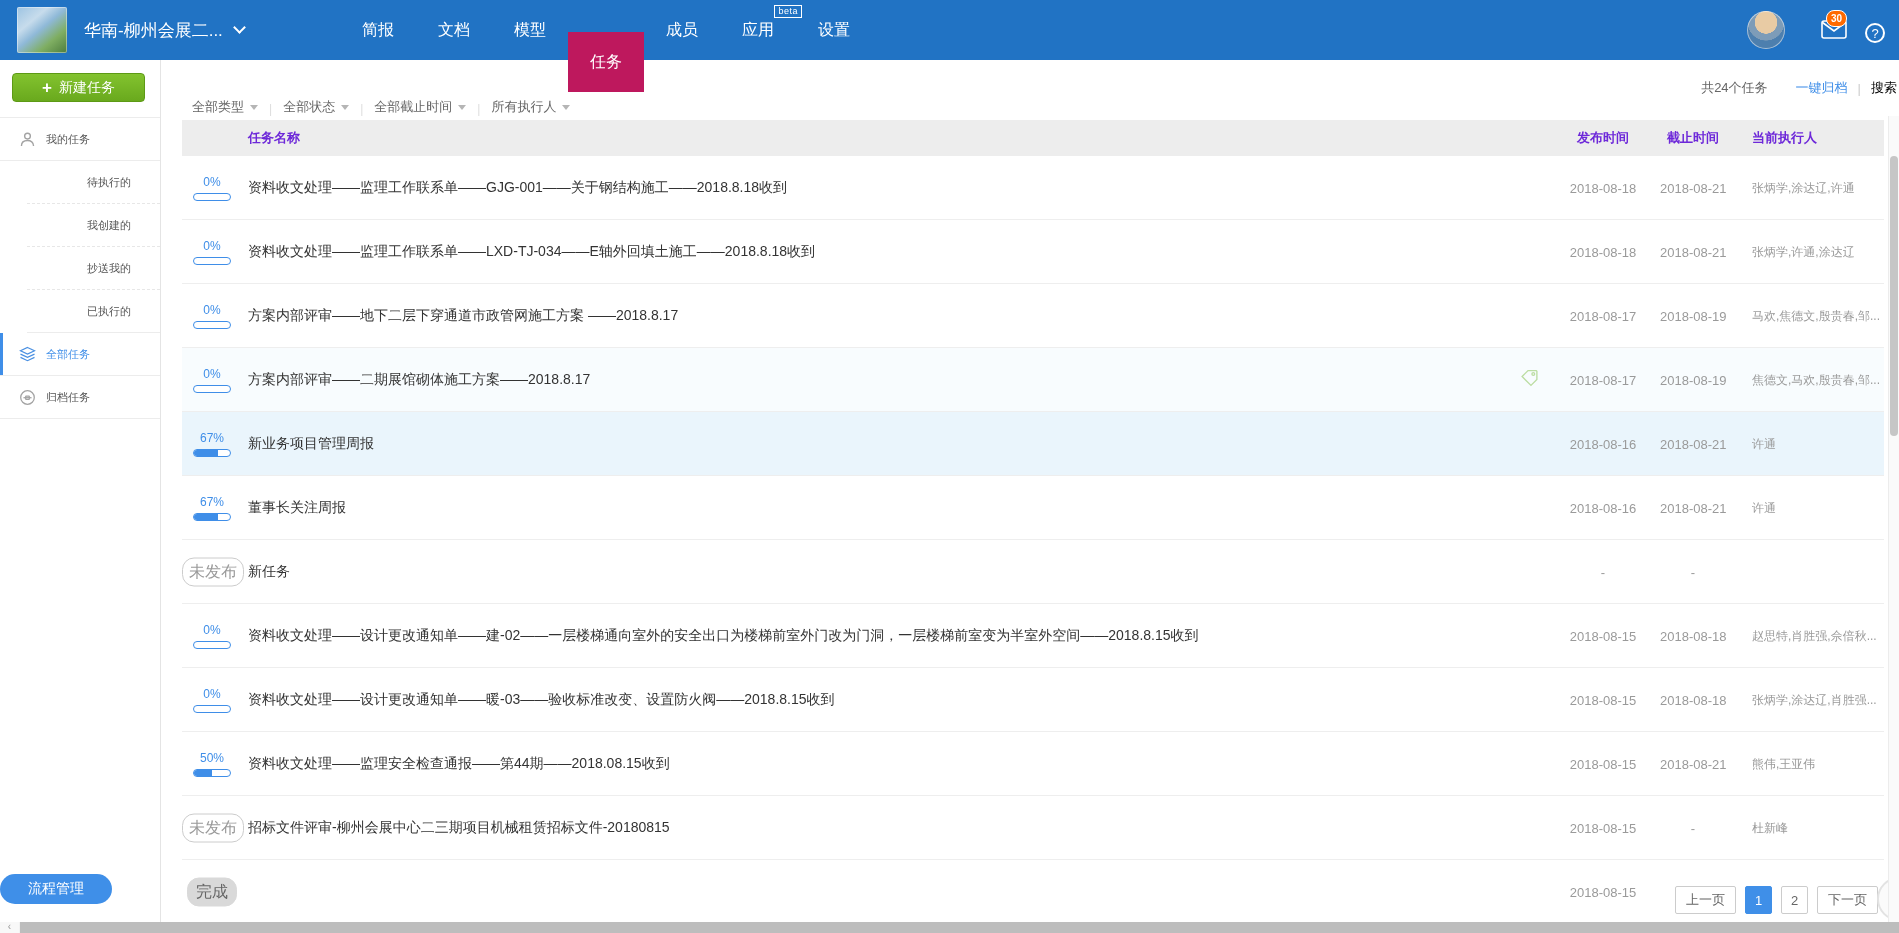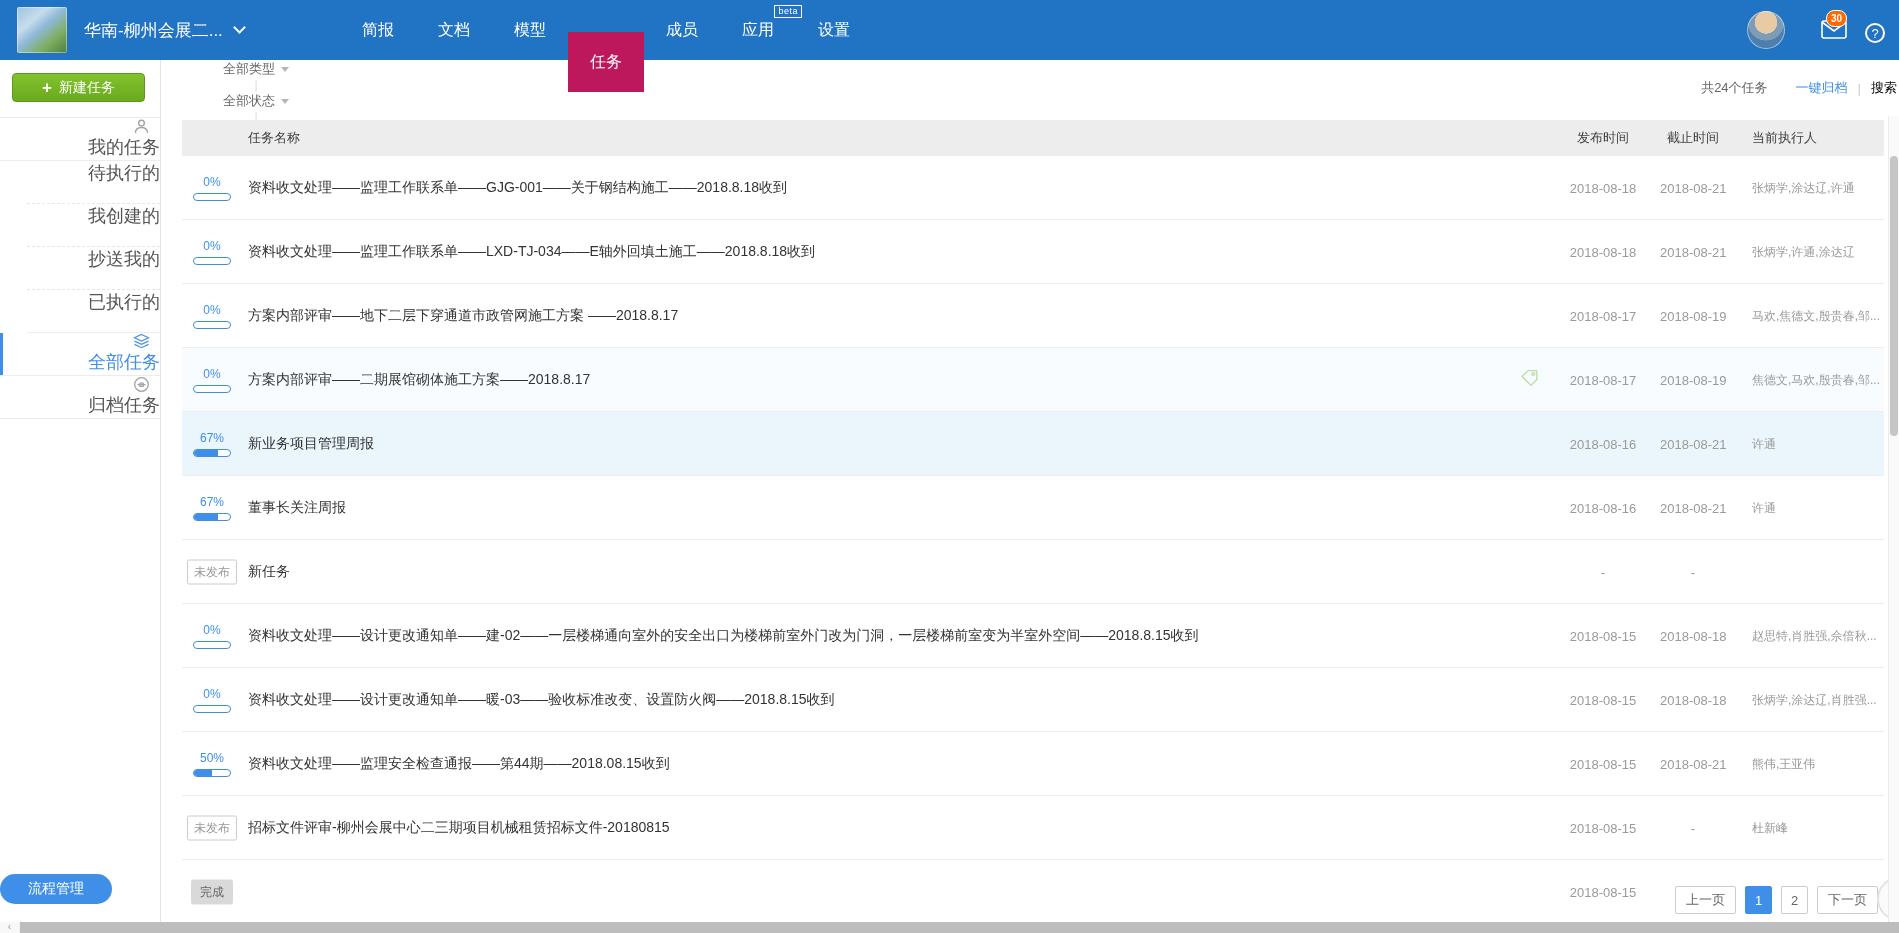--- a/index.html
+++ b/index.html
@@ -29,56 +29,56 @@
   .help-circle { margin-left:26px; width:20px; height:20px; border:2px solid #fff; border-radius:50%;
                  display:flex; align-items:center; justify-content:center; font-size:13px; cursor:pointer; margin-top:6px; }
 
   
   .sidebar { position:absolute; left:0; top:60px; width:161px; height:862px; background:#fff; border-right:1px solid #e4e4e4; }
   .new-task-btn { position:absolute; left:12px; top:13px; width:133px; height:29px;
                   background:linear-gradient(#83c32f,#69a91d); border:1px solid #5d9a15; border-radius:4px;
                   color:#fff; font-size:14px; display:flex; align-items:center; justify-content:center; cursor:pointer; }
   .new-task-btn .plus { font-size:17px; margin-right:7px; font-weight:bold; }
   .side-menu { position:absolute; top:57px; left:0; right:0; border-top:1px solid #ececec; }
-  .side-item { height:43px; display:flex; align-items:flex-end; padding-left:19px; font-size:18px; color:#555;
-               cursor:pointer; position:relative; border-bottom:1px solid #ececec; background:#fff;flex-direction:column; }
+  .side-item { height:43px; display:flex; align-items:center; padding-left:19px; font-size:11px; color:#555;
+               cursor:pointer; position:relative; border-bottom:1px solid #ececec; background:#fff; }
   .side-item .s-icon { width:17px; height:17px; margin-right:10px; display:flex; align-items:center; }
   .side-item.sub { padding-left:60px; border-bottom:1px dashed #e7e7e7;margin-left:27px; }
   .side-item.sub.last-sub { border-bottom:1px solid #ececec; }
   .side-item.active { color:#3f8ee8; }
   .side-item.active::before { content:""; position:absolute; left:0; top:0; bottom:0; width:3px; background:#3f8ee8; }
   .process-btn { position:absolute; left:0; bottom:18px; width:112px; height:30px; background:#3f8fe8;
                  border-radius:15px; color:#fff; font-size:14px; display:flex; align-items:center; justify-content:center; cursor:pointer; }
 
   
   .toolbar { position:absolute; left:161px; top:60px; width:1738px; height:56px; }
-  .filters { position:absolute; left:49px; top:0; height:56px; display:flex; align-items:center; font-size:13px; color:#666;flex-direction:column; }
+  .filters { position:absolute; left:31px; top:0; height:56px; display:flex; align-items:flex-end; font-size:13px; color:#666; }
   .filter-item { display:flex; align-items:center; cursor:pointer; white-space:nowrap; }
   .filter-caret { width:0; height:0; border-left:4px solid transparent; border-right:4px solid transparent;
                   border-top:5px solid #b5b5b5; margin-left:6px; }
   .filter-divider { color:#ddd; margin:0 11px; font-size:12px; }
   .toolbar-right { position:absolute; right:2px; top:0; height:56px; display:flex; align-items:center; font-size:13px; color:#666; }
   .archive-link { color:#3f8ee8; margin-left:28px; cursor:pointer; }
   .tb-divider { color:#ccc; margin:0 10px; }
   .search-link { color:#000000; cursor:pointer; }
 
   
   .table-header { position:absolute; left:182px; top:120px; width:1702px; height:36px; background:#ededed;
-                  font-size:13px; color:#404040; }
+                  font-size:13px; color:#6d28d9;font-weight:bold; }
   .table-header .th-name { position:absolute; left:66px; top:0; line-height:36px; }
   .th-abs { position:absolute; top:0; line-height:36px; }
   .rows { position:absolute; left:182px; top:156px; width:1702px; height:766px; overflow:hidden; background:#fff; }
   .row { height:64px; border-bottom:1px solid #eeeeee; position:relative; background:#fff; }
   .row.hl-faint { background:#f8fcfe; }
   .row.hl { background:#eaf5fc; }
   .col-progress { position:absolute; left:0; top:50%; transform:translateY(-50%); width:60px; text-align:center; }
   .progress-label { color:#3f8ee8; font-size:12px; margin-bottom:4px; }
   .progress-track { width:38px; height:8px; border:1px solid #3f8ee8; border-radius:5px; margin:0 auto; overflow:hidden; background:#fff; }
   .progress-fill { height:100%; background:#3f8ee8; }
-  .status-badge { display:inline-block; font-size:12px; color:#999; border:1px solid #ccc; border-radius:2px;
+  .status-badge { display:inline-block; font-size:16px; color:#999; border:1px solid #ccc; border-radius:12px;
                   padding:3px 6px; background:#fff; white-space:nowrap; }
   .status-badge.done { background:#d9d9d9; border-color:#d9d9d9; color:#666; padding:3px 8px; }
   .col-name { position:absolute; left:66px; top:50%; transform:translateY(-50%); font-size:14px; color:#333;
               white-space:nowrap; max-width:1255px; overflow:hidden; }
   .col-publish { position:absolute; left:1386px; width:70px; top:50%; transform:translateY(-50%);
                  font-size:13px; color:#9a9a9a; text-align:center; white-space:nowrap; }
   .col-deadline { position:absolute; left:1478px; width:66px; top:50%; transform:translateY(-50%);
                   font-size:13px; color:#9a9a9a; text-align:center; white-space:nowrap; }
   .col-executor { position:absolute; left:1570px; width:132px; top:50%; transform:translateY(-50%);
                   font-size:12px; color:#9a9a9a; white-space:nowrap; overflow:hidden; }

